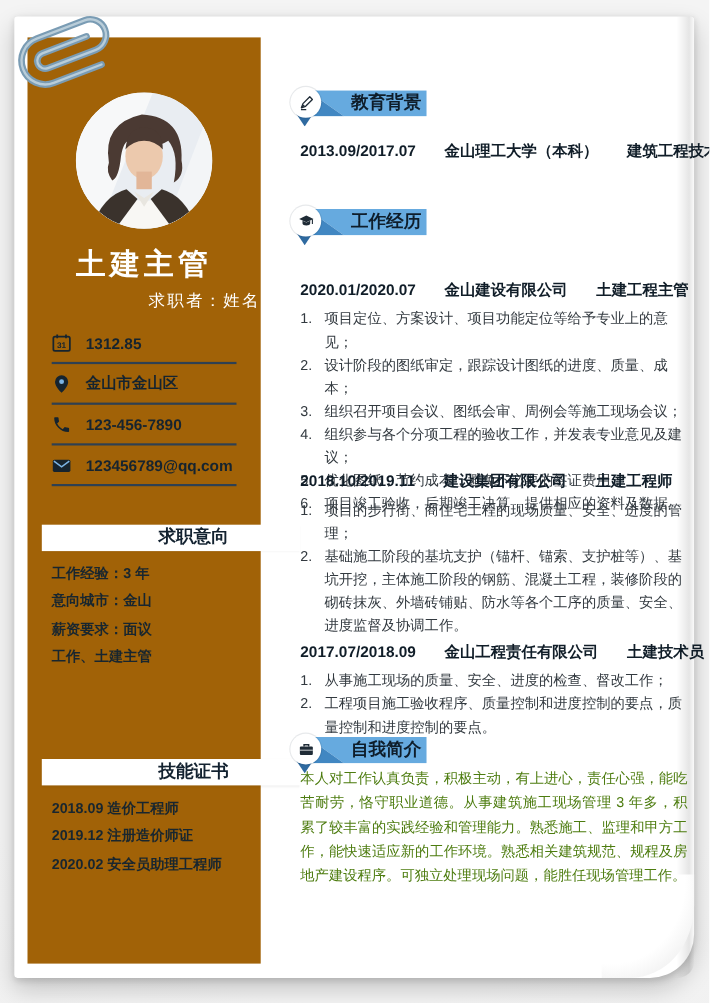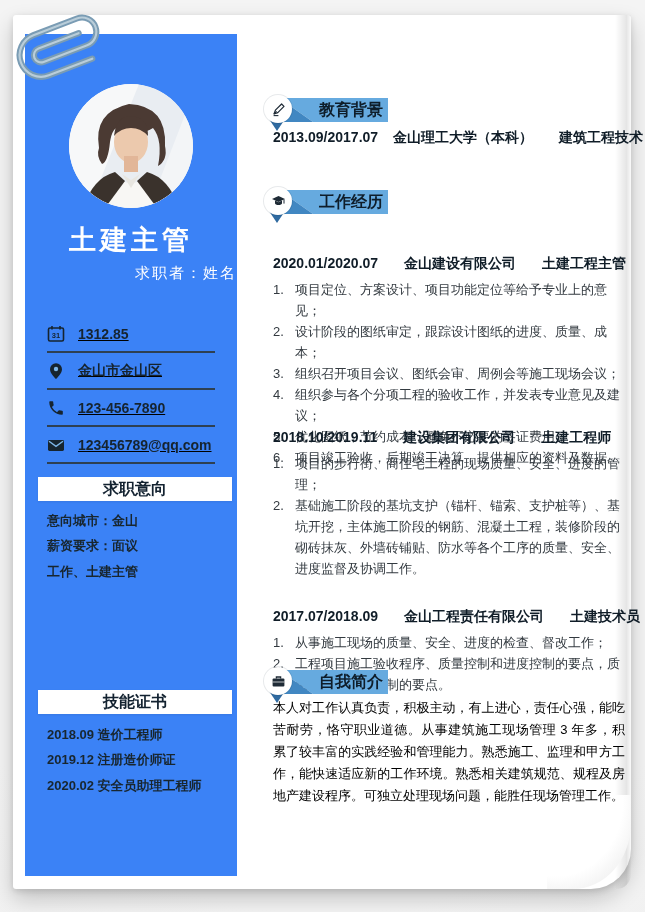--- a/index.html
+++ b/index.html
@@ -2,29 +2,29 @@
 <html><head>
 <meta charset="utf-8">
 <style>
   html,body{margin:0;padding:0;}
   .stage{position:relative;width:645px;height:912px;background:radial-gradient(120% 100% at 50% 40%, #f4f4f4 60%, #ececec 100%);overflow:hidden;font-family:"Liberation Sans", sans-serif;}
   .paper{position:absolute;left:13px;top:15px;width:618px;height:874px;background:#ffffff;border-radius:3px 3px 40px 3px;box-shadow:0 10px 22px rgba(0,0,0,.20), 0 2px 6px rgba(0,0,0,.12);}
   .paper-edge{position:absolute;top:0;right:0;width:16px;height:100%;border-radius:inherit;background:linear-gradient(to right, rgba(0,0,0,0) 0%, rgba(0,0,0,0.10) 72%, rgba(0,0,0,0.02) 100%);pointer-events:none;}
   .page-curl{position:absolute;right:0;bottom:0;width:84px;height:94px;border-bottom-right-radius:58px 66px;background:radial-gradient(150% 150% at 12% 8%, #ffffff 52%, #f2f2f2 68%, #d6d6d6 86%, #a8a8a8 98%);pointer-events:none;}
 
   
-  .sidebar{position:absolute;left:12px;top:19px;width:212px;height:842px;background:#3b82f6;}
+  .sidebar{position:absolute;left:12px;top:19px;width:212px;height:842px;background:#a16207;}
   .photo{position:absolute;left:44px;top:50px;width:124px;height:124px;border-radius:50%;overflow:hidden;background:#e8edf2;}
   .name{position:absolute;left:0;top:188px;width:100%;margin:0;text-align:center;font-size:27px;font-weight:700;letter-spacing:4px;color:#ffffff;}
   .applicant{position:absolute;left:0;top:230px;width:100%;text-align:right;font-size:15px;letter-spacing:2px;color:#ffffff;}
-  .contacts{position:absolute;left:22px;top:282px;width:168px;margin:0;padding:0;list-style:none;text-decoration:underline;}
+  .contacts{position:absolute;left:22px;top:260px;width:168px;margin:0;padding:0;list-style:none;}
   .contacts li{height:35px;display:flex;align-items:center;gap:13px;border-bottom:2px solid #2e4052;}
   .contacts .cval{font-size:14px;font-weight:600;color:#16242f;}
   .cicon{width:18px;height:18px;flex:none;display:block;}
-  .side-header{position:absolute;left:13px;width:194px;height:24px;background:#ffffff;text-align:center;line-height:24px;font-size:16px;font-weight:700;color:#132230;box-shadow:0 1px 2px rgba(0,0,0,.08);}
+  .side-header{position:absolute;left:13px;width:194px;height:24px;background:#ffffff;text-align:center;line-height:24px;font-size:16px;font-weight:700;color:#132230;box-shadow:0 1px 2px rgba(0,0,0,.08);padding-left:41px;}
   .side-list{position:absolute;left:22px;width:180px;margin:0;padding:0;list-style:none;}
   .side-list li{height:25.5px;display:flex;align-items:center;font-size:13px;font-weight:600;color:#18262f;}
 
   
   .main{position:absolute;left:0;top:0;width:618px;height:874px;}
   .banner{position:absolute;left:251px;width:150px;height:40px;}
   .banner .ribbon{position:absolute;left:7px;top:3px;width:117px;height:24px;background:#66aadf;clip-path:polygon(8px 0, 100% 0, 100% 100%, 42px 100%);}
   .banner .wedge{position:absolute;left:7px;top:3px;width:117px;height:24px;background:#4187c2;clip-path:polygon(8px 0, 42px 100%, 8px 100%);}
   .banner .tail{position:absolute;left:5px;top:24px;width:16px;height:12px;background:#2f6aa0;clip-path:polygon(0 0, 100% 0, 50% 100%);}
   .banner .bcircle{position:absolute;left:0;top:0;width:28px;height:28px;border-radius:50%;background:#ffffff;box-shadow:0 0 0 1px rgba(20,40,60,.10);display:flex;align-items:center;justify-content:center;}
@@ -33,21 +33,21 @@
 
   .edu-row,.jhead{position:absolute;left:260px;width:352px;font-size:14px;font-weight:700;color:#101d28;white-space:nowrap;}
   .jblock{position:absolute;left:260px;width:352px;margin-top:37px;}
   .jblock .jhead{position:static;margin:0 0 6px 0;}
   .jhead span + span{margin-left:26px;}
   .nlist{counter-reset:item;margin:0;padding:0;}
   .ni{counter-increment:item;display:flex;line-height:21px;font-size:13px;color:#333a40;}
   .ni .nn{flex:none;width:22px;}
   .ni .nn::before{content:counter(item) ".";}
   .ni .nt{flex:1;}
-  .about-text{position:absolute;left:260px;top:682px;width:352px;margin:0;font-size:13px;line-height:22px;color:#000000;text-align:justify;}
+  .about-text{position:absolute;left:260px;top:682px;width:352px;margin:0;font-size:13px;line-height:22px;color:#4d7c0f;text-align:justify;}
 
   
   .paperclip{position:absolute;left:4px;top:-10px;width:86px;height:86px;transform:rotate(24deg);z-index:10;}
 </style>
 </head>
 <body>
 
 <div class="stage">
   <div class="paper">
     <div class="paper-edge"></div>
@@ -106,50 +106,51 @@
           <svg class="cicon" viewBox="0 0 18 18">
             <rect x="1" y="4" width="16" height="11" rx="1.4" fill="#16242f"></rect>
             <path d="M2 5.2 L9 10.4 L16 5.2" fill="none" stroke="#7cb5e6" stroke-width="1.4"></path>
           </svg>
           <span class="cval">123456789@qq.com</span>
         </li>
       </ul>
 
       <div class="side-header" style="top:443px">求职意向</div>
       <ul class="side-list" style="top:474px">
+        <li>工作经验：3 年</li>
         <li>意向城市：金山</li>
         <li>薪资要求：面议</li>
         <li>工作、土建主管</li>
       </ul>
 
       <div class="side-header" style="top:656px">技能证书</div>
       <ul class="side-list" style="top:688px">
         <li>2018.09 造价工程师</li>
         <li>2019.12 注册造价师证</li>
         <li>2020.02 安全员助理工程师</li>
       </ul>
     </aside>
 
     <div class="main">
 
-      <div class="banner" style="top:80px">
+      <div class="banner" style="top:64px">
         <div class="tail"></div>
         <div class="ribbon"></div>
         <div class="wedge"></div>
         <div class="btitle">教育背景</div>
         <div class="bcircle">
           <svg class="sicon" viewBox="0 0 15 15">
             <path d="M3 12 L4.4 8.2 L10.6 2 L13 4.4 L6.8 10.6 Z" fill="none" stroke="#1f2b36" stroke-width="1.2" stroke-linejoin="round"></path>
             <line x1="3" y1="12" x2="5.6" y2="9.4" stroke="#1f2b36" stroke-width="1.2"></line>
             <line x1="2.6" y1="13.6" x2="7.4" y2="13.6" stroke="#1f2b36" stroke-width="1.1"></line>
           </svg>
         </div>
       </div>
       <div class="edu-row" style="top:114px">
-        <span>2013.09/2017.07</span><span style="margin-left:15px">金山理工大学（本科）</span><span style="margin-left:26px">建筑工程技术</span>
+        <span>2013.09/2017.07</span><span style="margin-left:26px">金山理工大学（本科）</span><span style="margin-left:26px">建筑工程技术</span>
       </div>
 
       <div class="banner" style="top:172px">
         <div class="tail"></div>
         <div class="ribbon"></div>
         <div class="wedge"></div>
         <div class="btitle">工作经历</div>
         <div class="bcircle">
           <svg class="sicon" viewBox="0 0 15 15">
             <path d="M7.5 2 L1 5 L7.5 8 L14 5 Z" fill="#1f2b36"></path>
@@ -200,21 +201,21 @@
               <span class="nn"></span>
               <span class="nt">项目的步行街、商住宅工程的现场质量、安全、进度的管理；</span>
             </div>
           <div class="ni">
               <span class="nn"></span>
               <span class="nt">基础施工阶段的基坑支护（锚杆、锚索、支护桩等）、基坑开挖，主体施工阶段的钢筋、混凝土工程，装修阶段的砌砖抹灰、外墙砖铺贴、防水等各个工序的质量、安全、进度监督及协调工作。</span>
             </div>
         </div>
       </div>
 
-      <div class="jblock" style="top:556px">
+      <div class="jblock" style="top:532px">
         <div class="jhead">
           <span>2017.07/2018.09</span><span>金山工程责任有限公司</span><span>土建技术员</span>
         </div>
         <div class="nlist">
           <div class="ni">
               <span class="nn"></span>
               <span class="nt">从事施工现场的质量、安全、进度的检查、督改工作；</span>
             </div>
           <div class="ni">
               <span class="nn"></span>

